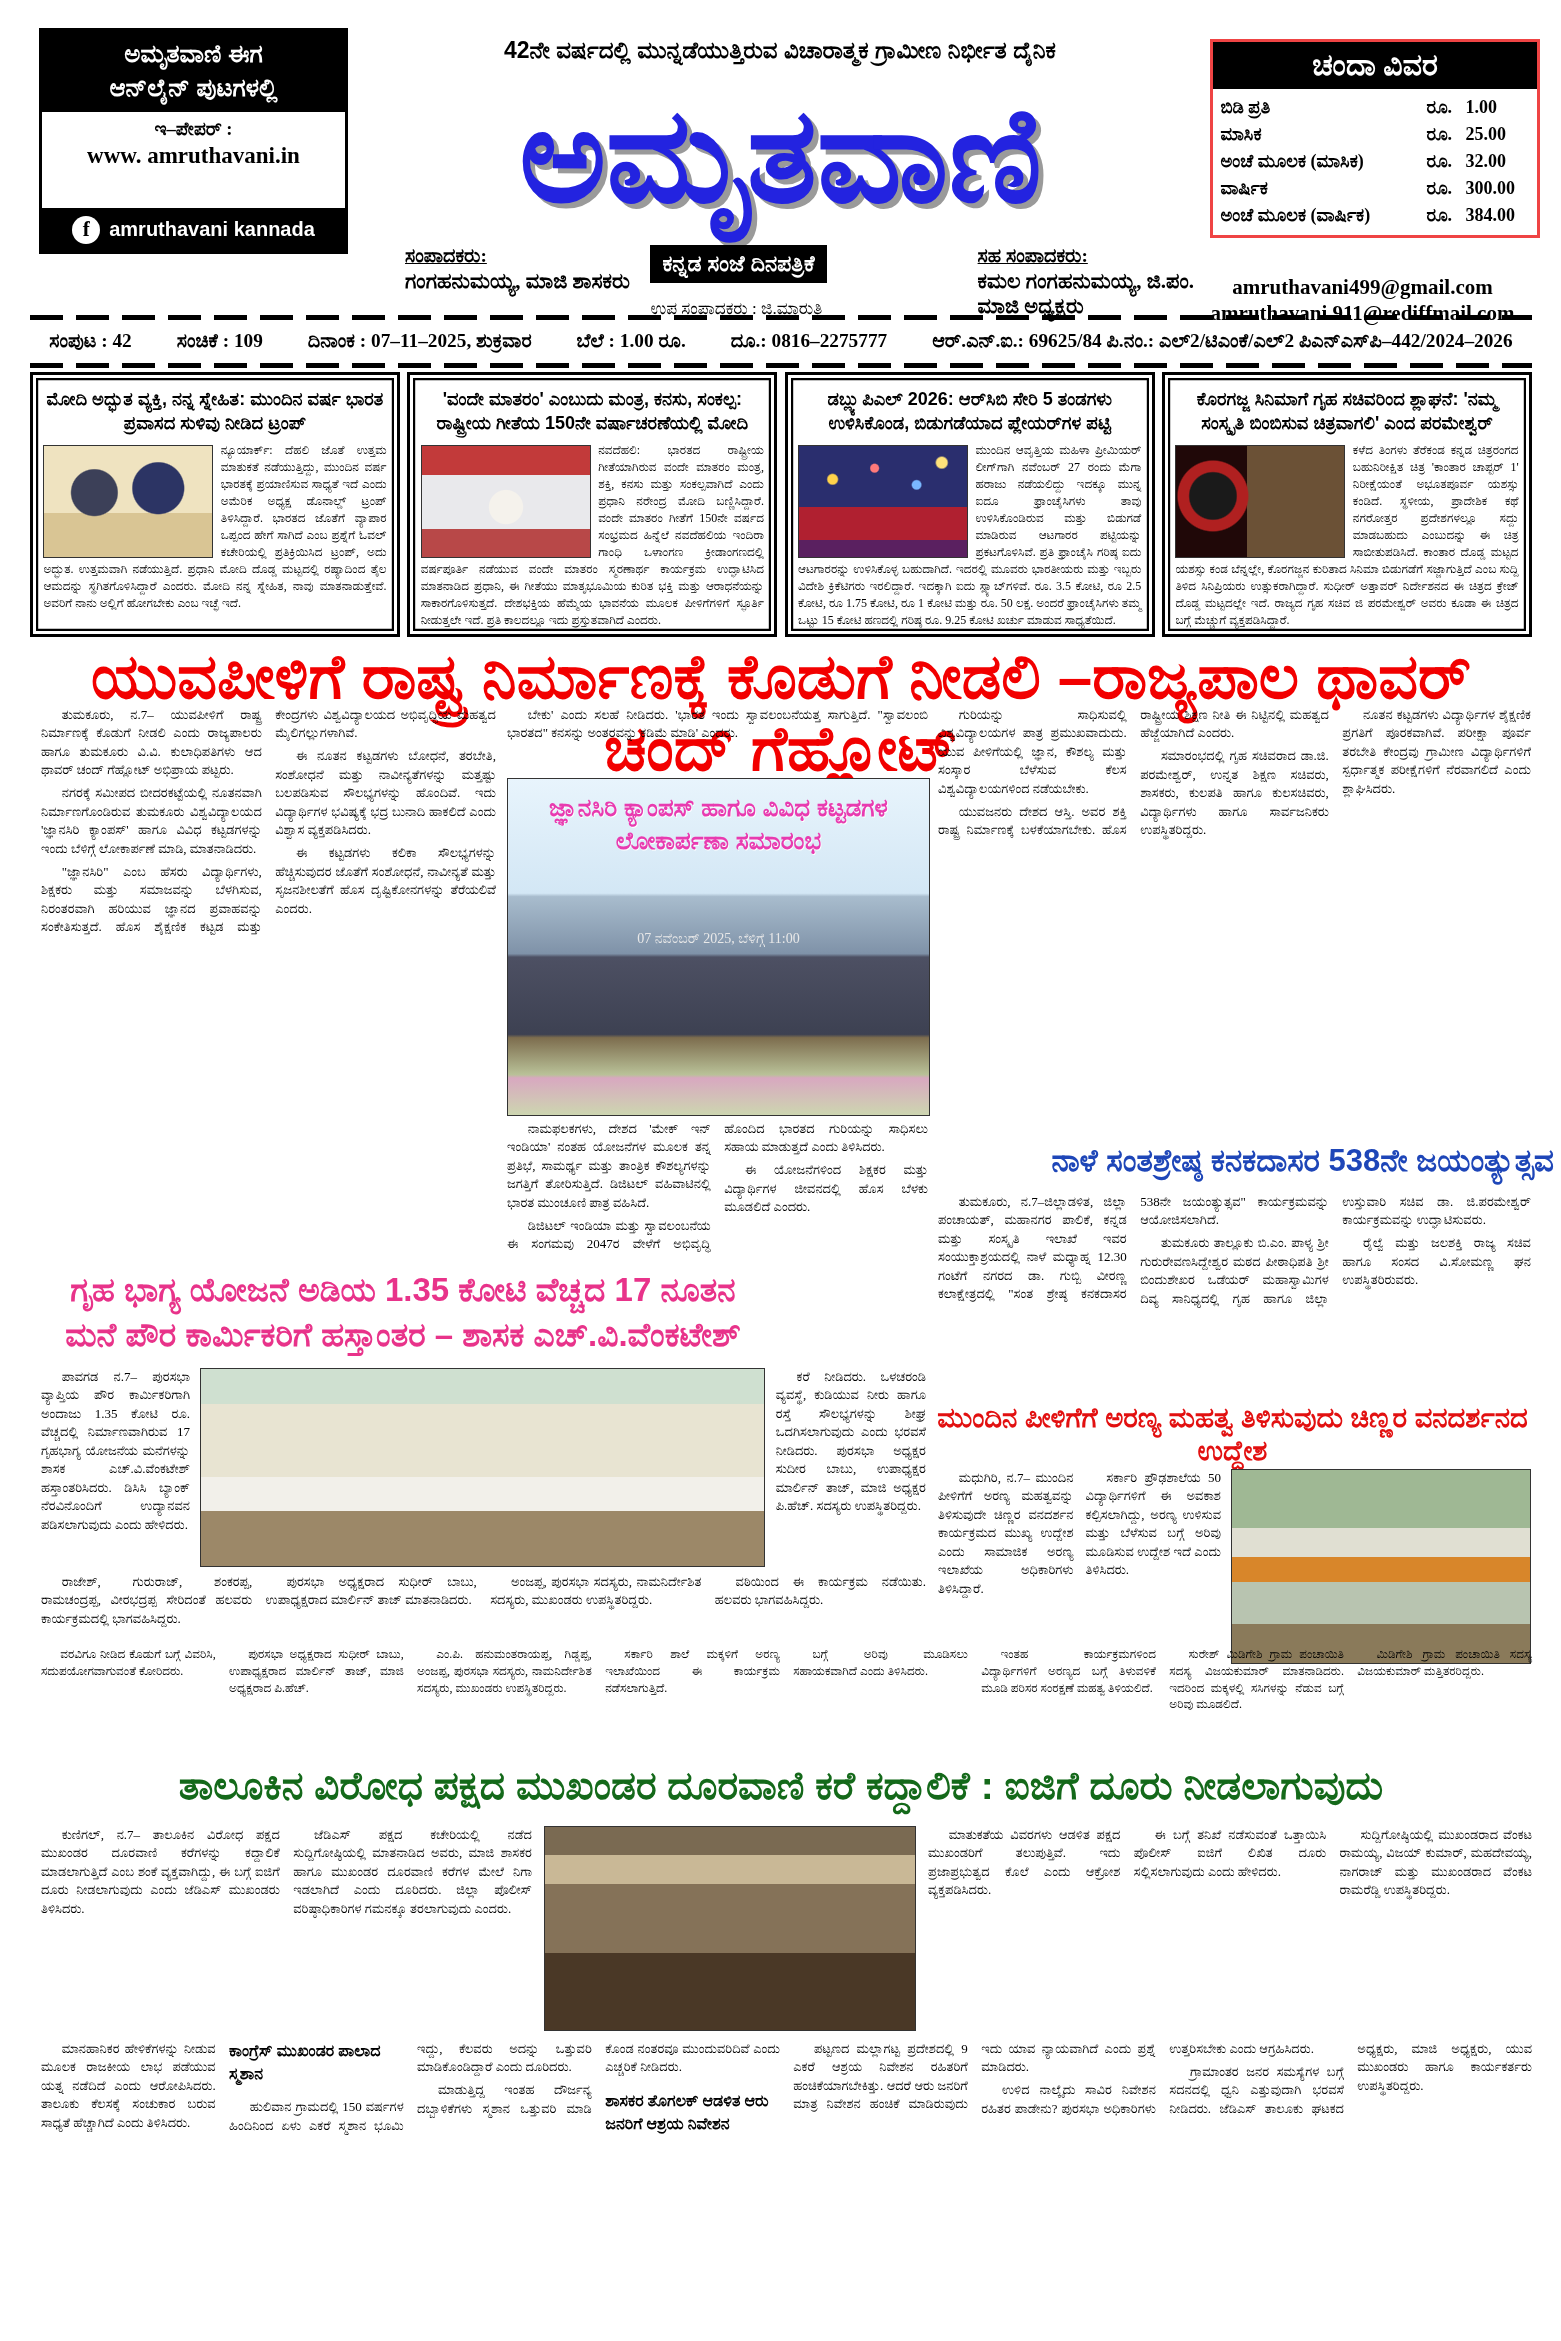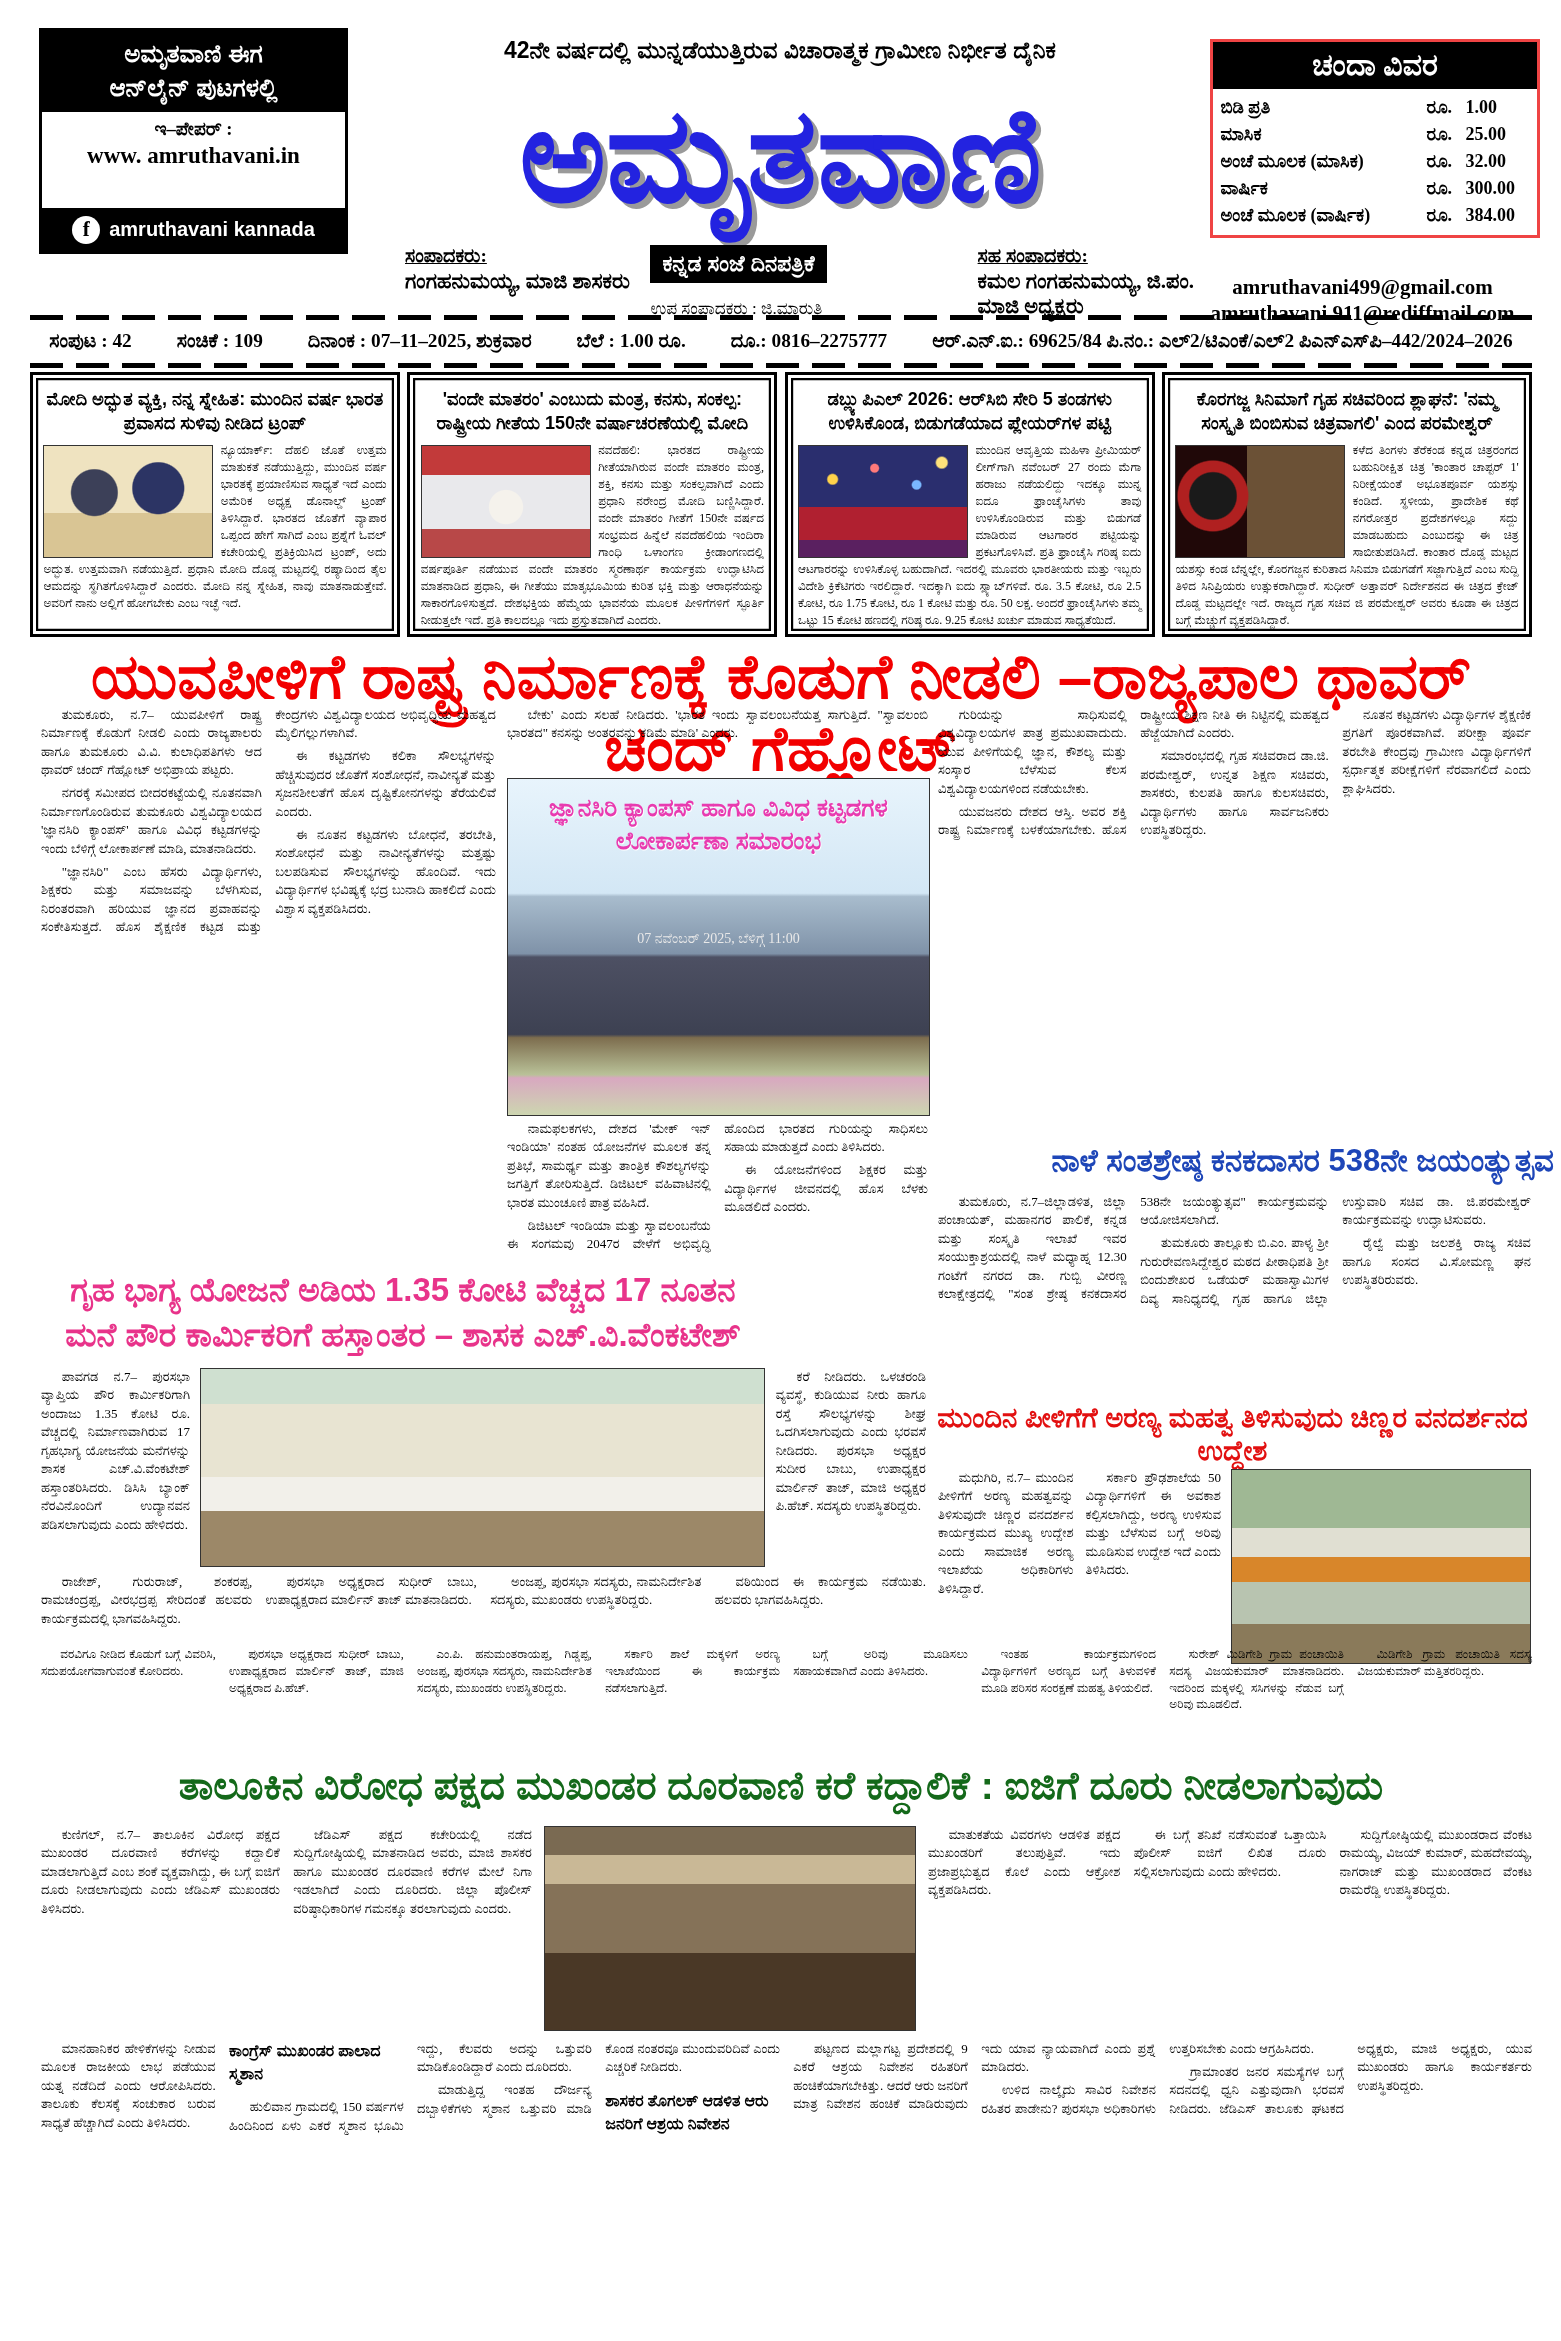--- a/index.html
+++ b/index.html
@@ -247,22 +247,22 @@
       <div class="tb-body">ಕಳೆದ ತಿಂಗಳು ತೆರೆಕಂಡ ಕನ್ನಡ ಚಿತ್ರರಂಗದ ಬಹುನಿರೀಕ್ಷಿತ ಚಿತ್ರ 'ಕಾಂತಾರ ಚಾಪ್ಟರ್ 1' ನಿರೀಕ್ಷೆಯಂತೆ ಅಭೂತಪೂರ್ವ ಯಶಸ್ಸು ಕಂಡಿದೆ. ಸ್ಥಳೀಯ, ಪ್ರಾದೇಶಿಕ ಕಥೆ ನಗರೋತ್ತರ ಪ್ರದೇಶಗಳಲ್ಲೂ ಸದ್ದು ಮಾಡಬಹುದು ಎಂಬುದನ್ನು ಈ ಚಿತ್ರ ಸಾಬೀತುಪಡಿಸಿದೆ. ಕಾಂತಾರ ದೊಡ್ಡ ಮಟ್ಟದ ಯಶಸ್ಸು ಕಂಡ ಬೆನ್ನಲ್ಲೇ, ಕೊರಗಜ್ಜನ ಕುರಿತಾದ ಸಿನಿಮಾ ಬಿಡುಗಡೆಗೆ ಸಜ್ಜಾಗುತ್ತಿದೆ ಎಂಬ ಸುದ್ದಿ ತಿಳಿದ ಸಿನಿಪ್ರಿಯರು ಉತ್ಸುಕರಾಗಿದ್ದಾರೆ. ಸುಧೀರ್ ಅತ್ತಾವರ್ ನಿರ್ದೇಶನದ ಈ ಚಿತ್ರದ ಕ್ರೇಜ್ ದೊಡ್ಡ ಮಟ್ಟದಲ್ಲೇ ಇದೆ. ರಾಜ್ಯದ ಗೃಹ ಸಚಿವ ಜಿ ಪರಮೇಶ್ವರ್ ಅವರು ಕೂಡಾ ಈ ಚಿತ್ರದ ಬಗ್ಗೆ ಮೆಚ್ಚುಗೆ ವ್ಯಕ್ತಪಡಿಸಿದ್ದಾರೆ.</div>
     </div>
   </div>
 
   <h1 class="abs main-headline">ಯುವಪೀಳಿಗೆ ರಾಷ್ಟ್ರ ನಿರ್ಮಾಣಕ್ಕೆ ಕೊಡುಗೆ ನೀಡಲಿ –ರಾಜ್ಯಪಾಲ  ಥಾವರ್ ಚಂದ್ ಗೆಹ್ಲೋಟ್</h1>
 
   <div class="abs lead-left body-txt">
     <p>ತುಮಕೂರು, ನ.7– ಯುವಪೀಳಿಗೆ ರಾಷ್ಟ್ರ ನಿರ್ಮಾಣಕ್ಕೆ ಕೊಡುಗೆ ನೀಡಲಿ ಎಂದು ರಾಜ್ಯಪಾಲರು ಹಾಗೂ ತುಮಕೂರು ವಿ.ವಿ. ಕುಲಾಧಿಪತಿಗಳು ಆದ ಥಾವರ್ ಚಂದ್ ಗೆಹ್ಲೋಟ್ ಅಭಿಪ್ರಾಯ ಪಟ್ಟರು.</p>
     <p>ನಗರಕ್ಕೆ ಸಮೀಪದ ಬೀದರಕಟ್ಟೆಯಲ್ಲಿ ನೂತನವಾಗಿ ನಿರ್ಮಾಣಗೊಂಡಿರುವ ತುಮಕೂರು ವಿಶ್ವವಿದ್ಯಾಲಯದ 'ಜ್ಞಾನಸಿರಿ ಕ್ಯಾಂಪಸ್' ಹಾಗೂ ವಿವಿಧ ಕಟ್ಟಡಗಳನ್ನು ಇಂದು ಬೆಳಿಗ್ಗೆ ಲೋಕಾರ್ಪಣೆ ಮಾಡಿ, ಮಾತನಾಡಿದರು.</p>
     <p>"ಜ್ಞಾನಸಿರಿ" ಎಂಬ ಹೆಸರು ವಿದ್ಯಾರ್ಥಿಗಳು, ಶಿಕ್ಷಕರು ಮತ್ತು ಸಮಾಜವನ್ನು ಬೆಳಗಿಸುವ, ನಿರಂತರವಾಗಿ ಹರಿಯುವ ಜ್ಞಾನದ ಪ್ರವಾಹವನ್ನು ಸಂಕೇತಿಸುತ್ತದೆ. ಹೊಸ ಶೈಕ್ಷಣಿಕ ಕಟ್ಟಡ ಮತ್ತು ಕೇಂದ್ರಗಳು ವಿಶ್ವವಿದ್ಯಾಲಯದ ಅಭಿವೃದ್ಧಿಯ ಮಹತ್ವದ ಮೈಲಿಗಲ್ಲುಗಳಾಗಿವೆ.</p>
+    <p>ಈ ನೂತನ ಕಟ್ಟಡಗಳು ಬೋಧನೆ, ತರಬೇತಿ, ಸಂಶೋಧನೆ ಮತ್ತು ನಾವೀನ್ಯತೆಗಳನ್ನು ಮತ್ತಷ್ಟು ಬಲಪಡಿಸುವ ಸೌಲಭ್ಯಗಳನ್ನು ಹೊಂದಿವೆ. ಇದು ವಿದ್ಯಾರ್ಥಿಗಳ ಭವಿಷ್ಯಕ್ಕೆ ಭದ್ರ ಬುನಾದಿ ಹಾಕಲಿದೆ ಎಂದು ವಿಶ್ವಾಸ ವ್ಯಕ್ತಪಡಿಸಿದರು.</p>
     <p>ಈ ಕಟ್ಟಡಗಳು ಕಲಿಕಾ ಸೌಲಭ್ಯಗಳನ್ನು ಹೆಚ್ಚಿಸುವುದರ ಜೊತೆಗೆ ಸಂಶೋಧನೆ, ನಾವೀನ್ಯತೆ ಮತ್ತು ಸೃಜನಶೀಲತೆಗೆ ಹೊಸ ದೃಷ್ಟಿಕೋನಗಳನ್ನು ತೆರೆಯಲಿವೆ ಎಂದರು.</p>
-    <p>ಈ ನೂತನ ಕಟ್ಟಡಗಳು ಬೋಧನೆ, ತರಬೇತಿ, ಸಂಶೋಧನೆ ಮತ್ತು ನಾವೀನ್ಯತೆಗಳನ್ನು ಮತ್ತಷ್ಟು ಬಲಪಡಿಸುವ ಸೌಲಭ್ಯಗಳನ್ನು ಹೊಂದಿವೆ. ಇದು ವಿದ್ಯಾರ್ಥಿಗಳ ಭವಿಷ್ಯಕ್ಕೆ ಭದ್ರ ಬುನಾದಿ ಹಾಕಲಿದೆ ಎಂದು ವಿಶ್ವಾಸ ವ್ಯಕ್ತಪಡಿಸಿದರು.</p>
   </div>
 
   <div class="abs lead-mid-top body-txt">
     <p>ಬೇಕು' ಎಂದು ಸಲಹೆ ನೀಡಿದರು. 'ಭಾರತ ಇಂದು ಸ್ವಾವಲಂಬನೆಯತ್ತ ಸಾಗುತ್ತಿದೆ. "ಸ್ವಾವಲಂಬಿ ಭಾರತದ" ಕನಸನ್ನು ಅಂತರವನ್ನು ಕಡಿಮೆ ಮಾಡಿ' ಎಂದರು.</p>
   </div>
 
   <div class="abs lead-photo">
     <div class="lp-banner">
       <div>ಜ್ಞಾನಸಿರಿ ಕ್ಯಾಂಪಸ್ ಹಾಗೂ ವಿವಿಧ ಕಟ್ಟಡಗಳ</div>
       <div>ಲೋಕಾರ್ಪಣಾ ಸಮಾರಂಭ</div>

